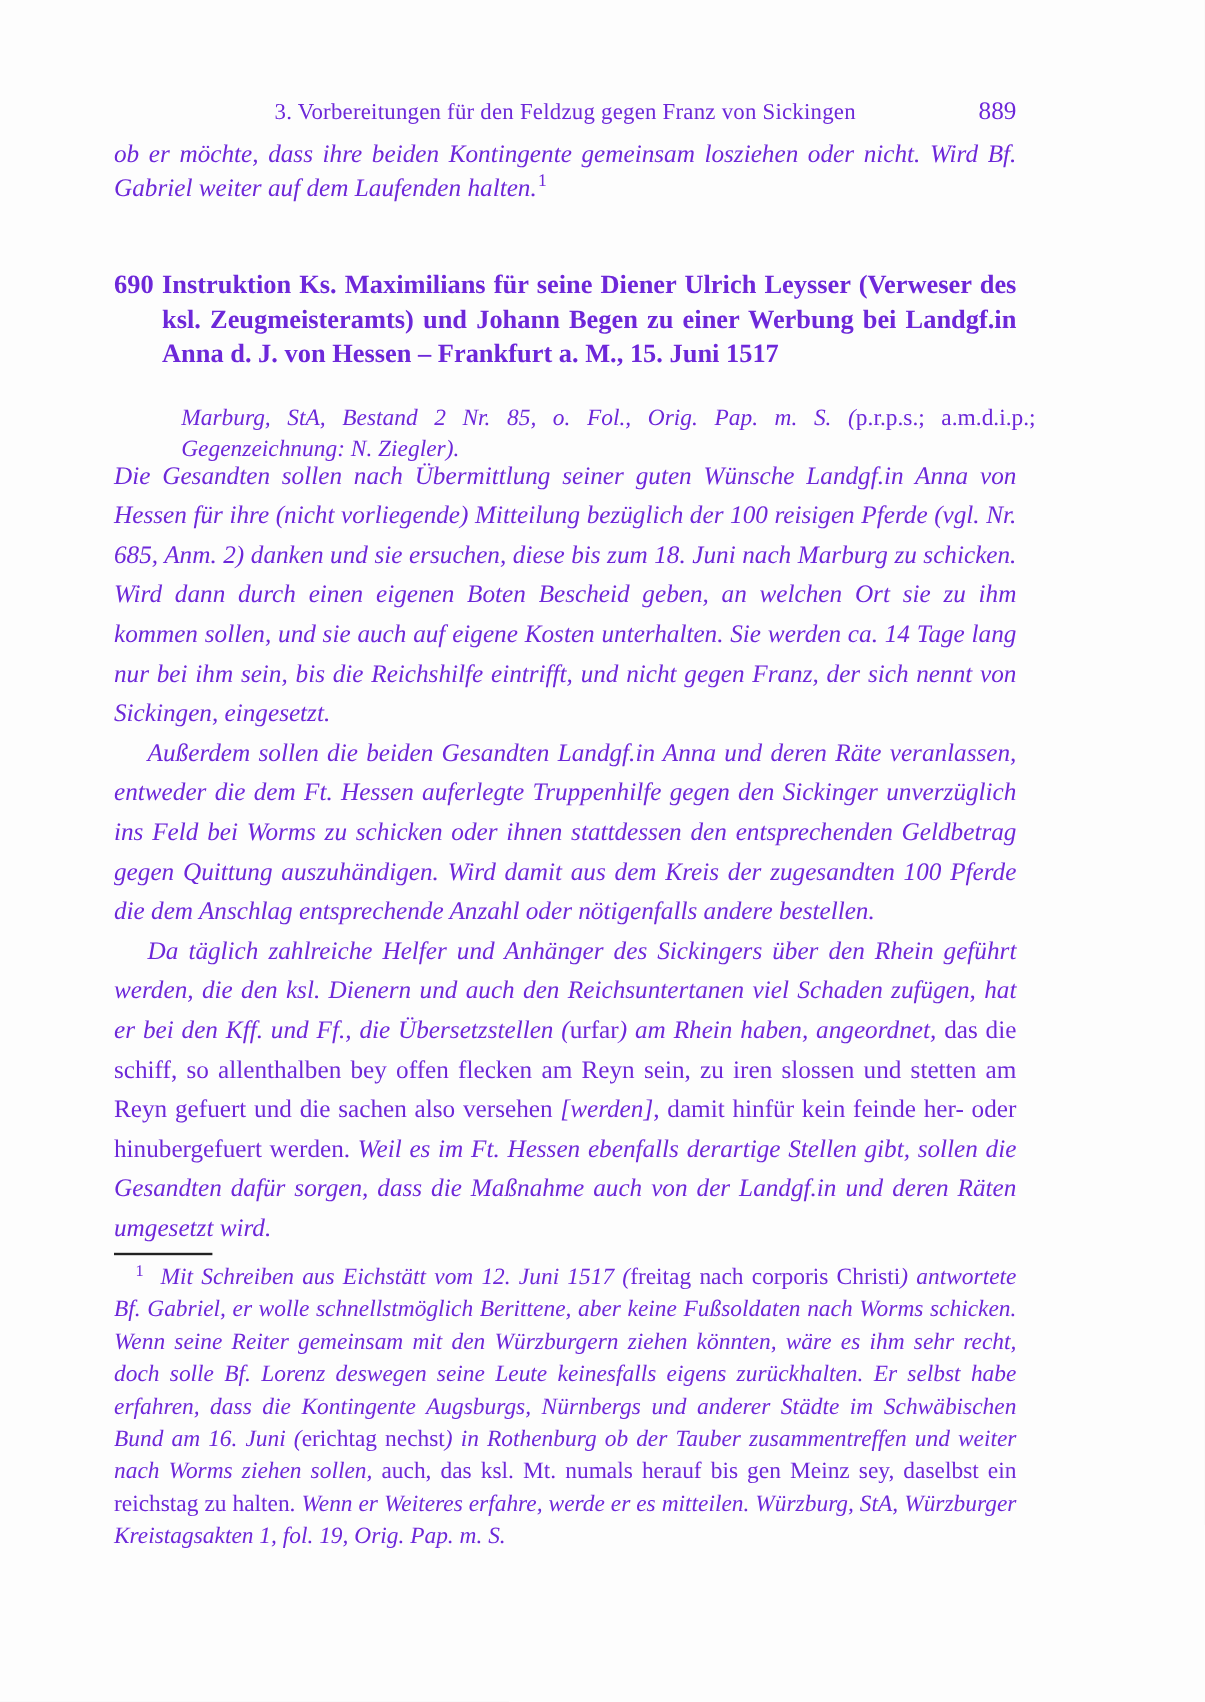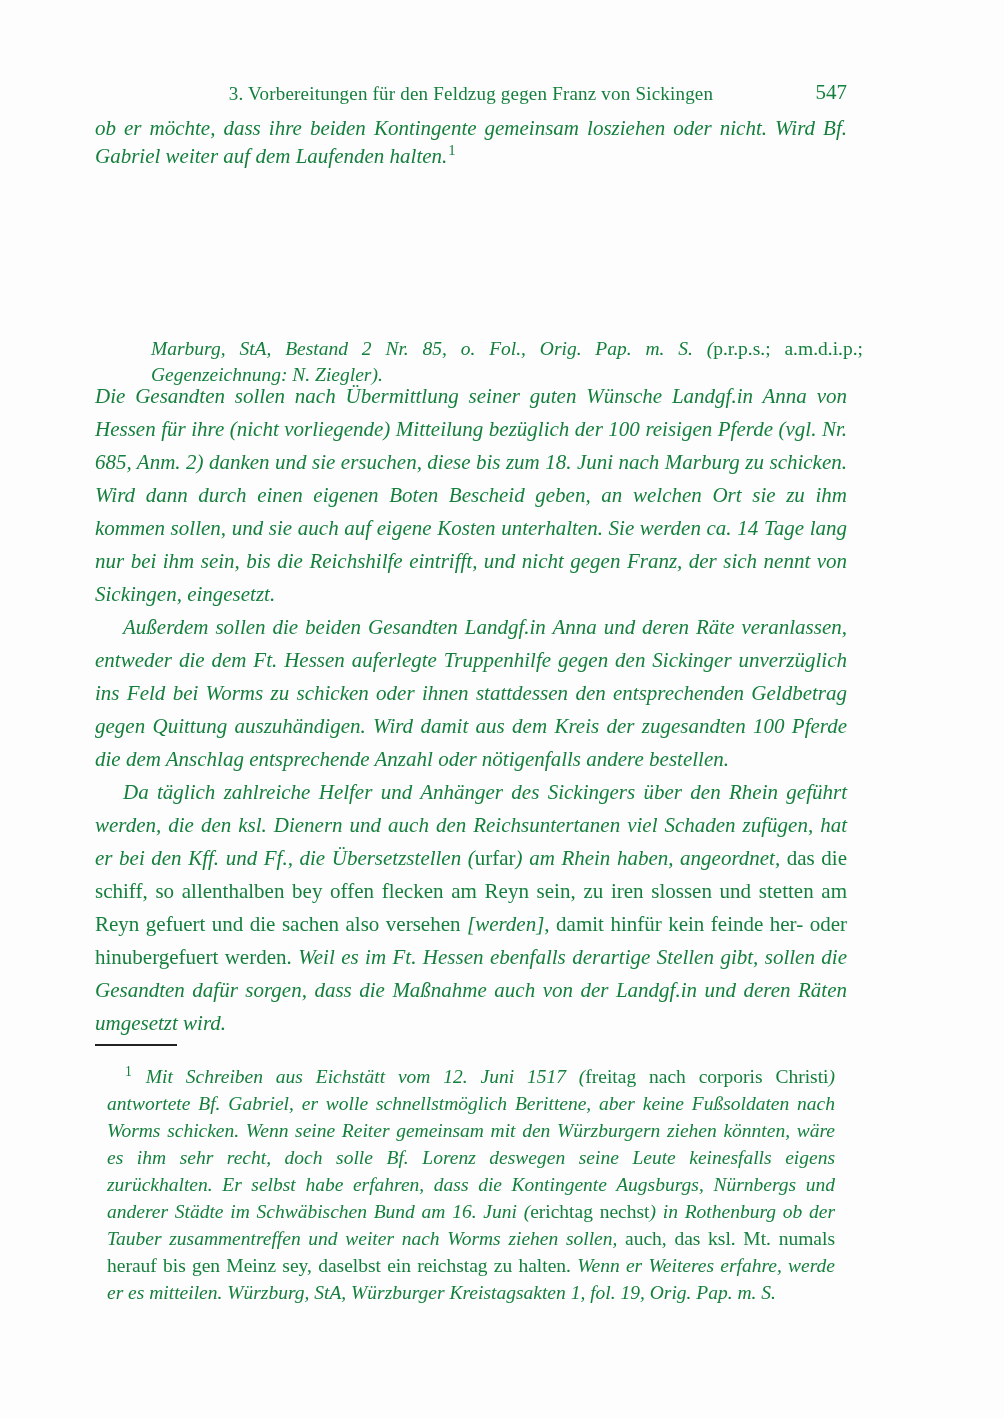--- a/index.html
+++ b/index.html
@@ -98,21 +98,21 @@
     left: 95px; top: 1044px;
     width: 82px;
     border-top: 2px solid #222;
   }
   .footnote {
     position: absolute;
     left: 95px; top: 1051px;
     width: 752px;
   }
   .footnote-para {
-    margin: 12px;
+    margin: 0;
     font-size: 19.5px;
     line-height: 27px;
     text-align: justify;
     text-indent: 18px;
   }
   .fn-marker {
     font-size: 70%;
     vertical-align: super;
     line-height: 0;
     font-style: normal;
@@ -126,29 +126,33 @@
     font-style: normal;
     font-size: 70%;
     vertical-align: super;
     line-height: 0;
     margin-left: 1px;
   }
 </style>
 </head>
 <body>
 
-<div class="page" style="background: rgb(253, 253, 253); color: #15803d;">
+<div class="page" style="background: rgb(253, 253, 253); color: #6d28d9;">
 
   <header class="running-header">
     <div class="rh-title">3. Vorbereitungen für den Feldzug gegen Franz von Sickingen</div>
-    <div class="rh-page">547</div>
+    <div class="rh-page">889</div>
   </header>
 
   <p class="continuation"><span class="seg-italic">ob er möchte, dass ihre beiden Kontingente gemeinsam losziehen oder nicht. Wird Bf. Gabriel weiter auf dem Laufenden halten.</span><span class="seg-sup">1</span></p>
 
+  <section class="entry">
+    <div class="entry-number">690</div>
+    <h2 class="entry-title">Instruktion Ks. Maximilians für seine Diener Ulrich Leysser (Verweser des ksl. Zeugmeisteramts) und Johann Begen zu einer Werbung bei Landgf.in Anna d. J. von Hessen – Frankfurt a. M., 15. Juni 1517</h2>
+  </section>
 
   <p class="source"><span class="seg-italic">Marburg, StA, Bestand 2 Nr. 85, o. Fol., Orig. Pap. m. S. (</span><span class="seg-roman">p.r.p.s.; a.m.d.i.p.;</span><span class="seg-italic"> Gegenzeichnung: N. Ziegler).</span></p>
 
   <div class="body-text">
     <p class="body-para"><span class="seg-italic">Die Gesandten sollen nach Übermittlung seiner guten Wünsche Landgf.in Anna von Hessen für ihre (nicht vorliegende) Mitteilung bezüglich der 100 reisigen Pferde (vgl. Nr. 685, Anm. 2) danken und sie ersuchen, diese bis zum 18. Juni nach Marburg zu schicken. Wird dann durch einen eigenen Boten Bescheid geben, an welchen Ort sie zu ihm kommen sollen, und sie auch auf eigene Kosten unterhalten. Sie werden ca. 14 Tage lang nur bei ihm sein, bis die Reichshilfe eintrifft, und nicht gegen Franz, der sich nennt von Sickingen, eingesetzt.</span></p>
     <p class="body-para indent"><span class="seg-italic">Außerdem sollen die beiden Gesandten Landgf.in Anna und deren Räte veranlassen, entweder die dem Ft. Hessen auferlegte Truppenhilfe gegen den Sickinger unverzüglich ins Feld bei Worms zu schicken oder ihnen stattdessen den entsprechenden Geldbetrag gegen Quittung auszuhändigen. Wird damit aus dem Kreis der zugesandten 100 Pferde die dem Anschlag entsprechende Anzahl oder nötigenfalls andere bestellen.</span></p>
     <p class="body-para indent"><span class="seg-italic">Da täglich zahlreiche Helfer und Anhänger des Sickingers über den Rhein geführt werden, die den ksl. Dienern und auch den Reichsuntertanen viel Schaden zufügen, hat er bei den Kff. und Ff., die Übersetzstellen (</span><span class="seg-roman">urfar</span><span class="seg-italic">) am Rhein haben, angeordnet, </span><span class="seg-roman">das die schiff, so allenthalben bey offen flecken am Reyn sein, zu iren slossen und stetten am Reyn gefuert und die sachen also versehen </span><span class="seg-italic">[werden]</span><span class="seg-roman">, damit hinfür kein feinde her- oder hinubergefuert werden. </span><span class="seg-italic">Weil es im Ft. Hessen ebenfalls derartige Stellen gibt, sollen die Gesandten dafür sorgen, dass die Maßnahme auch von der Landgf.in und deren Räten umgesetzt wird.</span></p>
   </div>
 
   <div class="footnote-rule"></div>

